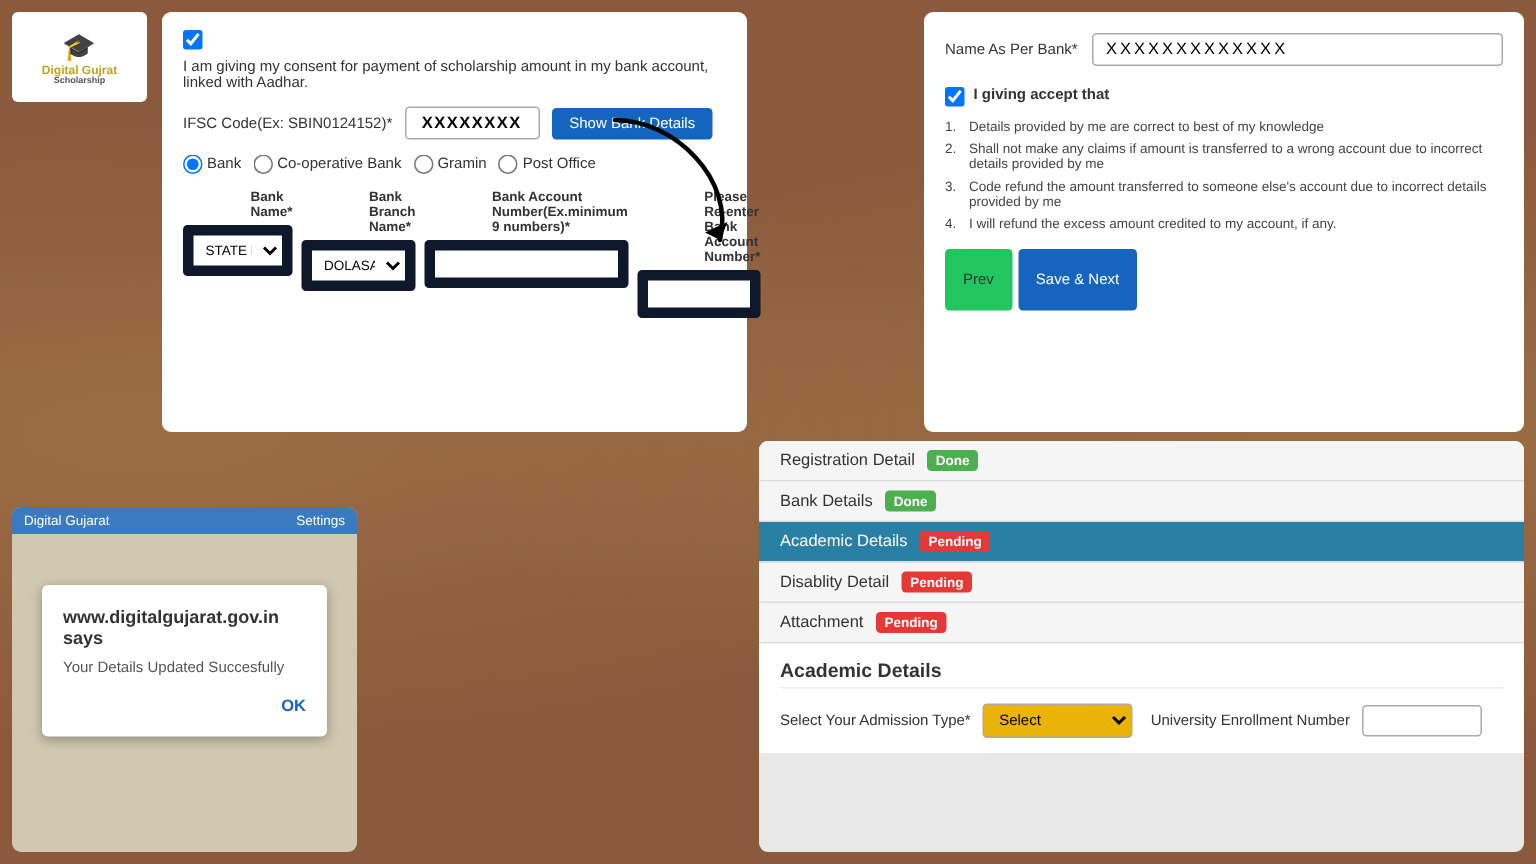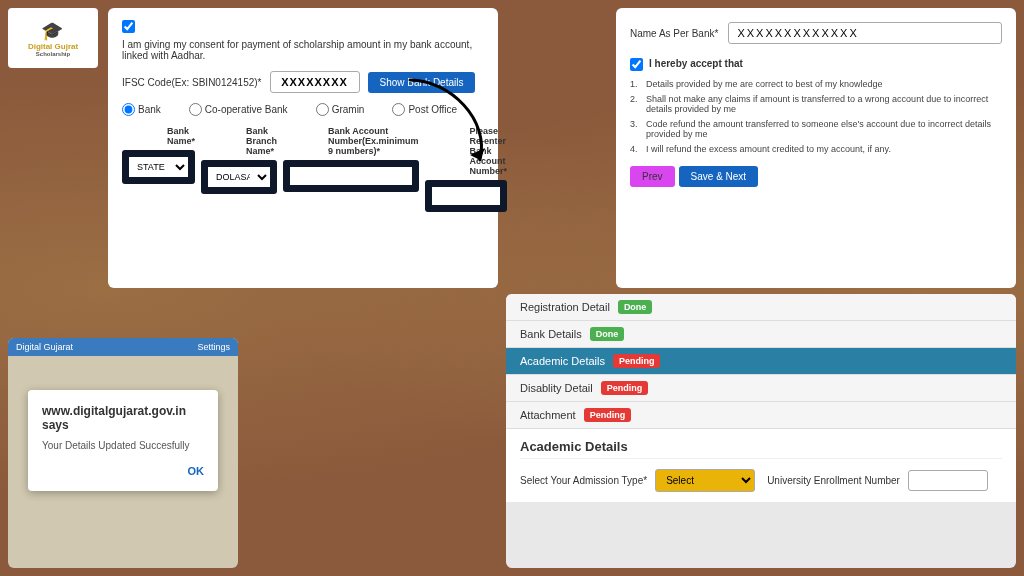--- a/index.html
+++ b/index.html
@@ -222,21 +222,21 @@
       color: white;
       border: none;
       border-radius: 3px;
       padding: 5px 12px;
       font-size: 10px;
       cursor: pointer;
     }
     .radio-row {
       display: flex;
       align-items: center;
-      gap: 28px;
+      gap: 8px;
       margin-bottom: 10px;
       font-size: 10px;
     }
     .radio-row label { display: flex; align-items: center; gap: 3px; cursor: pointer; }
     .bank-details-grid {
       display: grid;
       grid-template-columns: 1fr 1fr 1fr 1fr;
       gap: 6px;
       margin-bottom: 8px;
     }
@@ -269,21 +269,21 @@
     .terms-check-row {
       display: flex;
       align-items: flex-start;
       gap: 6px;
       margin-bottom: 8px;
     }
     .terms-list { padding-left: 0; list-style: none; font-size: 9px; color: #444; }
     .terms-list li { margin-bottom: 5px; padding-left: 16px; position: relative; }
     .terms-list li::before { content: attr(data-num)"."; position: absolute; left: 0; }
     .btn-row { display: flex; gap: 4px; margin-top: 12px; }
-    .btn-prev { background: #d946ef; color: #333; border: none; border-radius: 3px; padding: 5px 12px; font-size: 10px; cursor: pointer; text-align: center; }
+    .btn-prev { background: #22c55e; color: #333; border: none; border-radius: 3px; padding: 15px 12px; font-size: 10px; cursor: pointer; text-align: center; }
     .btn-save { background: #1565C0; color: white; border: none; border-radius: 3px; padding: 5px 12px; font-size: 10px; cursor: pointer; }
 
     
     .arrow-svg {
       position: absolute;
       top: 60px;
       left: 390px;
       width: 120px;
       height: 120px;
       z-index: 20;
@@ -346,21 +346,21 @@
   <polygon points="80,95 90,100 95,88" fill="black"></polygon>
 </svg>
 
 <div class="panel-terms">
   <div class="name-row">
     <span class="name-label">Name As Per Bank*</span>
     <input class="name-input" type="text" value="XXXXXXXXXXXXX" style="">
   </div>
   <div class="terms-check-row">
     <input type="checkbox" checked="" style="">
-    <span style="font-weight:bold; font-size:10px;">I hereby accept that</span>
+    <span style="font-weight:bold; font-size:10px;">I giving accept that</span>
   </div>
   <ol class="terms-list">
     <li data-num="1">Details provided by me are correct to best of my knowledge</li>
     <li data-num="2">Shall not make any claims if amount is transferred to a wrong account due to incorrect details provided by me</li>
     <li data-num="3">Code refund the amount transferred to someone else's account due to incorrect details provided by me</li>
     <li data-num="4">I will refund the excess amount credited to my account, if any.</li>
   </ol>
   <div class="btn-row">
     <button class="btn-prev">Prev</button>
     <button class="btn-save">Save &amp; Next</button>

